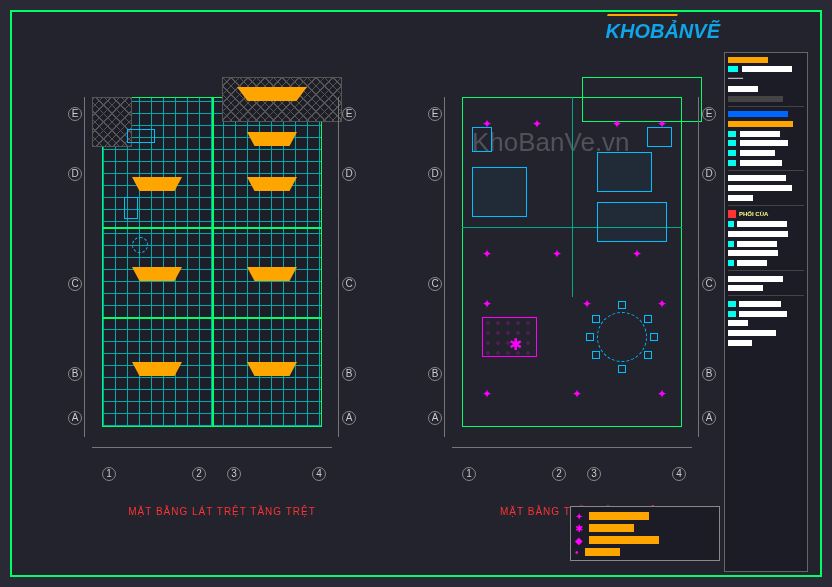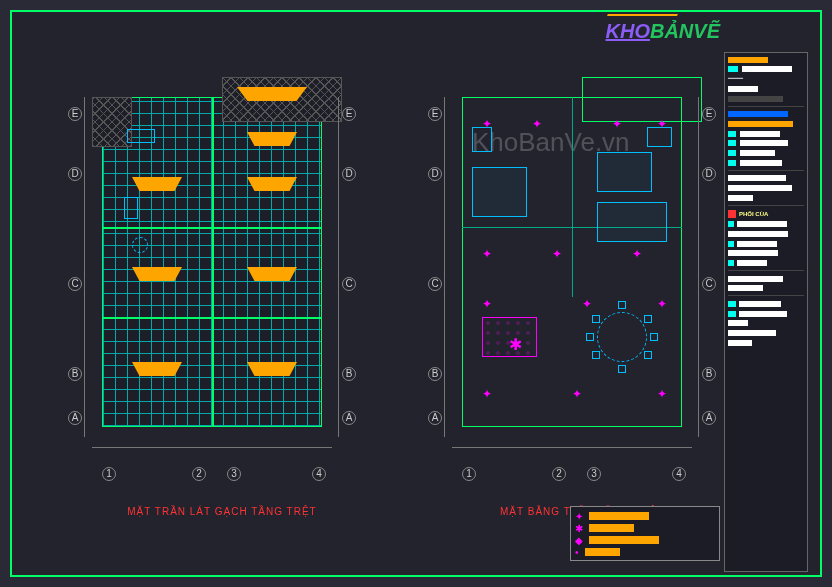--- a/index.html
+++ b/index.html
@@ -13,22 +13,22 @@
   .frame {
     position: absolute; inset: 10px;
     border: 2px solid #00ff66;
     background: #23232e;
   }
   .logo {
     position: absolute; top: 8px; right: 100px;
     font-family: Arial; font-weight: 900; font-style: italic;
     font-size: 20px;
   }
-  .logo .k { color: #8b5cf6; text-decoration: underline; }
-  .logo .rest { color: #22c55e; }
+  .logo .k { color: #0ea5e9; }
+  .logo .rest { color: #0ea5e9; }
   .logo .roof {
     position: absolute; top: -6px; left: 0; width: 70px; height: 10px;
     border-top: 2px solid #ffa500;
     transform: skewX(-20deg);
   }
 
   .watermark {
     position: absolute; color: rgba(200,200,200,0.28);
     font-size: 26px; font-weight: 400;
     pointer-events: none;
@@ -179,21 +179,21 @@
 
     <div class="grid-label" style="left:30px;top:400px;">1</div>
     <div class="grid-label" style="left:120px;top:400px;">2</div>
     <div class="grid-label" style="left:155px;top:400px;">3</div>
     <div class="grid-label" style="left:240px;top:400px;">4</div>
 
     <div class="dim-line" style="left:20px;top:380px;width:240px;"></div>
     <div class="dim-line-v" style="left:12px;top:30px;height:340px;"></div>
     <div class="dim-line-v" style="left:266px;top:30px;height:340px;"></div>
 
-    <div class="plan-title">MẶT TRẦN LÁT GẠCH TẦNG TRỆT</div>
+    <div class="plan-title">MẶT BẰNG LÁT TRỆT TẦNG TRỆT</div>
   </div>
 
   <div class="plan planR">
 
     <div style="position:absolute;left:30px;top:30px;width:220px;height:330px;border:1px solid #00ff66;"></div>
     <div style="position:absolute;left:150px;top:10px;width:120px;height:45px;border:1px solid #00ff66;"></div>
 
     <div class="wall" style="left:30px;top:160px;width:220px;height:1px;background:#0a8;"></div>
     <div class="wall" style="left:140px;top:30px;width:1px;height:200px;background:#0a8;"></div>
 

